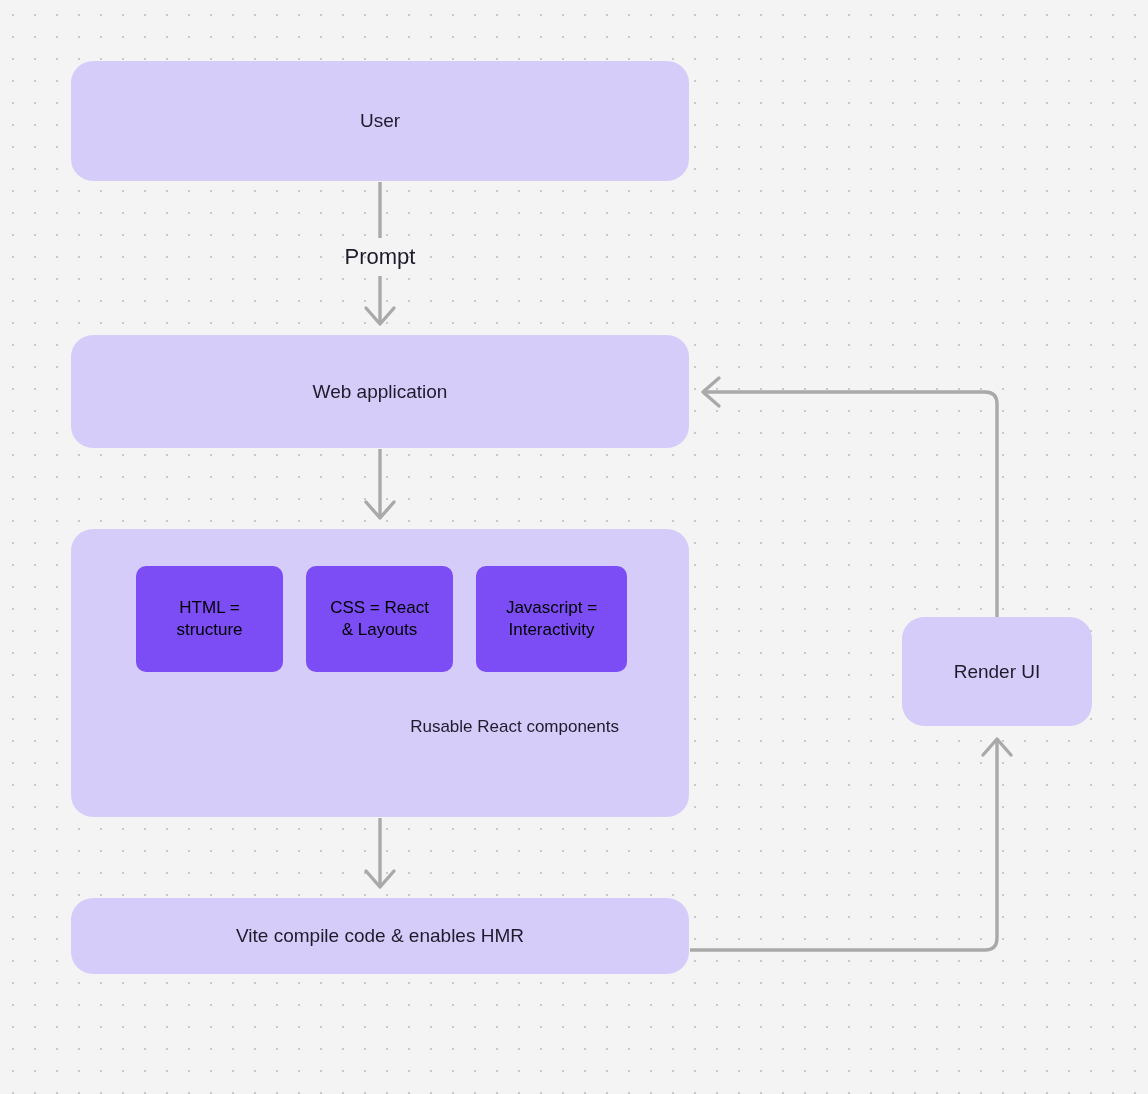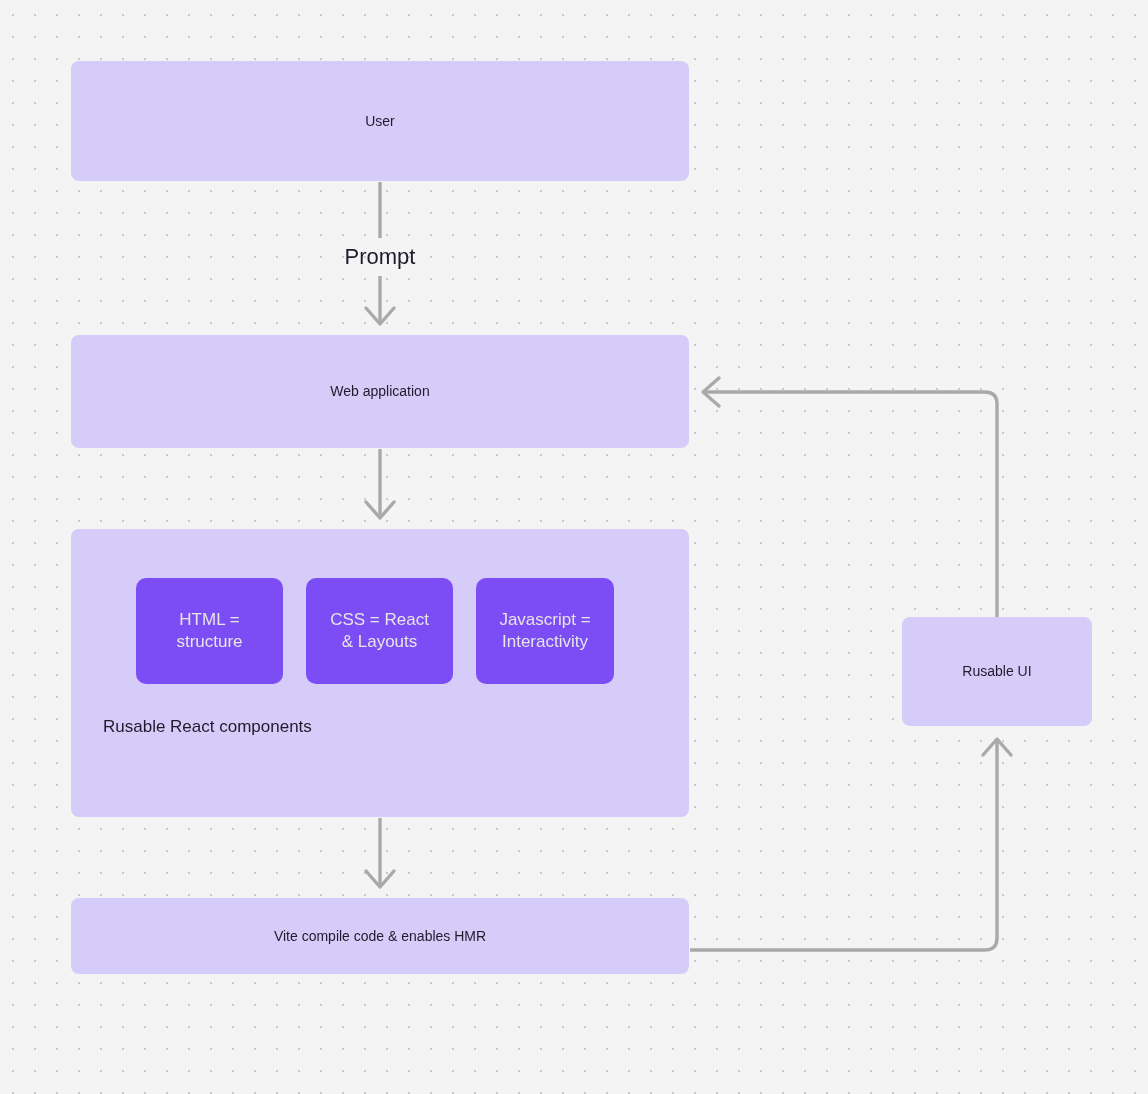--- a/index.html
+++ b/index.html
@@ -30,51 +30,50 @@
     border-radius: 8px;
     display: flex;
     align-items: center;
     justify-content: center;
     text-align: center;
     line-height: 1.32;
   }
   .node.light {
     background: #d6ccf9;
     color: #201b2c;
-    font-size: 14px;
+    font-size: 19px;
+    border-radius: 22px;
   }
   .node.solid {
     background: #7c4df4;
-    color: #e5e5e5;
+    color: #000000;
     font-size: 17px;
     border-radius: 10px;
-    margin-top: 12px;
   }
 
   #node-user      { left: 71px;  top: 61px;  width: 618px; height: 120px; }
   #node-webapp    { left: 71px;  top: 335px; width: 618px; height: 113px; }
   #node-group     { left: 71px;  top: 529px; width: 618px; height: 288px;
                     align-items: flex-start; justify-content: flex-start; }
   #node-vite      { left: 71px;  top: 898px; width: 618px; height: 76px; }
   #node-render    { left: 902px; top: 617px; width: 190px; height: 109px; }
 
   #box-html       { left: 136px; top: 566px; width: 147px; height: 106px; }
   #box-css        { left: 306px; top: 566px; width: 147px; height: 106px; }
-  #box-js         { left: 476px; top: 566px; width: 138px; height: 106px; justify-content: center; }
+  #box-js         { left: 476px; top: 566px; width: 151px; height: 106px; justify-content: center; }
 
   .group-caption {
     position: absolute;
     left: 71px;
     top: 717px;
     width: 548px;
-    text-align: left;
+    text-align: right;
     font-size: 17px;
     color: #201b2c;
     pointer-events: none;
-    padding-left: 32px;
   }
 
   
   #edges {
     position: absolute;
     left: 0; top: 0;
     width: 1148px;
     height: 1094px;
     pointer-events: none;
   }
@@ -169,16 +168,16 @@
     </span>
   </div>
 
   <div class="group-caption">Rusable React components</div>
 
   <div class="node light" id="node-vite">
     <span>Vite compile code &amp; enables HMR</span>
   </div>
 
   <div class="node light" id="node-render">
-    <span>Rusable UI</span>
+    <span>Render UI</span>
   </div>
 
 </div>
 
 </body></html>

